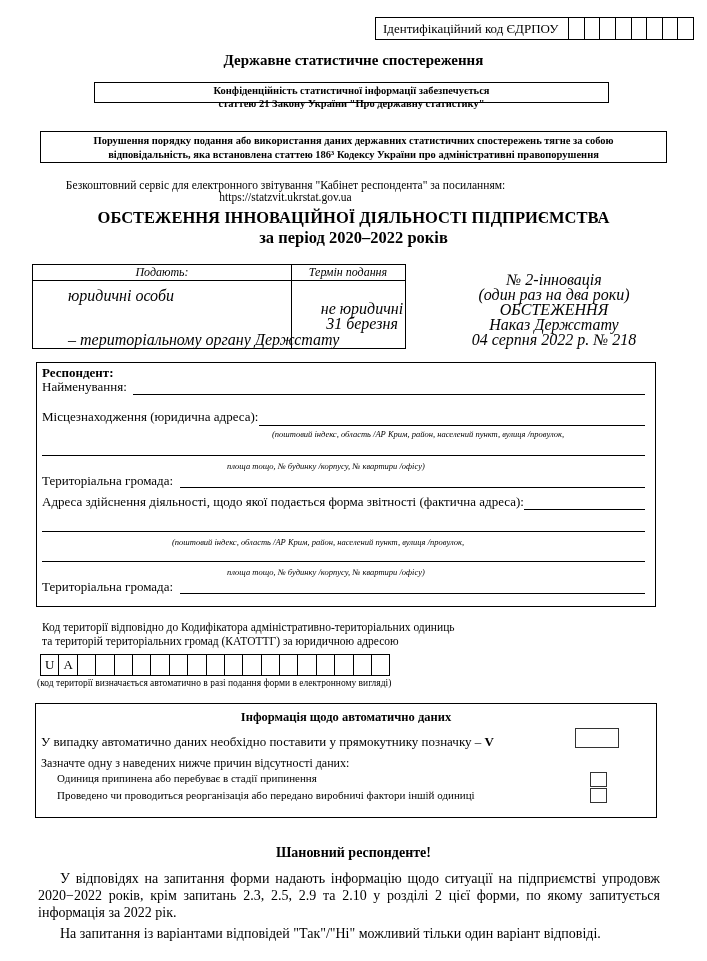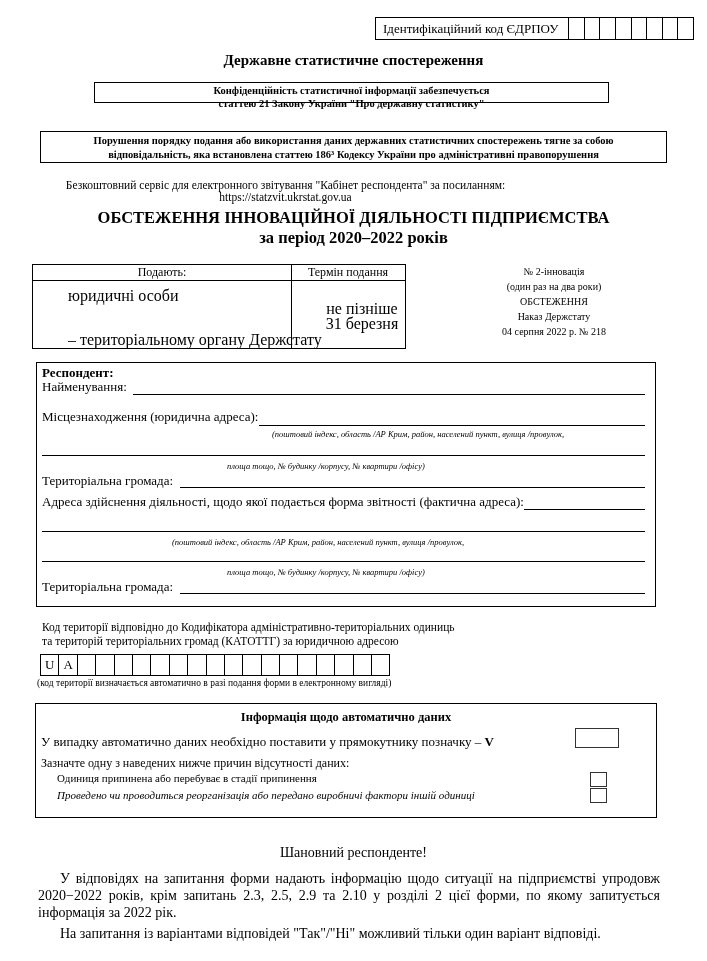--- a/index.html
+++ b/index.html
@@ -15,45 +15,45 @@
     #edrpou .cell { flex: 1; border-right: 1px solid #000; }
     #edrpou .cell:last-child { border-right: none; }
 
     #title-state { left: 0; width: 707px; top: 52px; font-size: 15px; font-weight: bold; }
     #confid { left: 94px; top: 82px; width: 515px; height: 21px; border: 1px solid #000; font-size: 10.5px; font-weight: bold; line-height: 13px; box-sizing: border-box; padding-top: 1px; }
     #violation { left: 40px; top: 131px; width: 627px; height: 32px; border: 1.5px solid #000; font-size: 10.5px; font-weight: bold; line-height: 14px; box-sizing: border-box; padding-top: 2px; }
     #service { left: 0; width: 571px; top: 179px; font-size: 11.5px; }
     #main-title { left: 0; width: 707px; top: 208px; font-size: 16.5px; font-weight: bold; line-height: 20px; }
 
     
-    #submit-table { left: 32px; top: 264px; width: 374px; height: 85px; border: 1px solid #000; box-sizing: border-box; }
+    #submit-table { left: 32px; top: 264px; width: 374px; height: 85px; border: 1px solid #000; box-sizing: border-box; font-style: italic; }
     #submit-table .hdr { position: absolute; top: 0; height: 15px; border-bottom: 1px solid #000; font-size: 12px; line-height: 15px; text-align: center; }
     #submit-table .vline { position: absolute; left: 258px; top: 0; bottom: 0; border-left: 1px solid #000; }
     #submit-table .txt { position: absolute; font-size: 16px; margin-left: 28px; }
 
-    #form-meta { left: 454px; top: 264px; width: 200px; font-size: 10px; line-height: 15px; }
+    #form-meta { left: 454px; top: 272px; width: 200px; font-size: 16px; line-height: 15px; font-style: italic; }
 
     
     #respondent { left: 36px; top: 362px; width: 620px; height: 245px; border: 1.5px solid #000; box-sizing: border-box; }
     #respondent .r { position: absolute; font-size: 13px; white-space: nowrap; }
     #respondent .line { position: absolute; border-bottom: 1px solid #000; height: 0; }
     #respondent .hint { position: absolute; font-size: 8.5px; font-style: italic; white-space: nowrap; }
 
     #katottg-label { left: 42px; top: 620px; font-size: 11.5px; line-height: 14px; }
     #katottg-cells { left: 40px; top: 654px; height: 20px; display: flex; border: 1px solid #000; }
     #katottg-cells .c { width: 17.4px; border-right: 1px solid #000; font-size: 13px; line-height: 20px; text-align: center; }
     #katottg-cells .c:last-child { border-right: none; }
     #katottg-note { left: 37px; top: 678px; font-size: 9.5px; }
 
     
     #absence { left: 35px; top: 703px; width: 622px; height: 115px; border: 1px solid #000; box-sizing: border-box; }
     #absence .t { position: absolute; white-space: nowrap; }
     #absence .box { position: absolute; border: 1px solid #333; box-sizing: border-box; }
 
-    #dear { left: 0; width: 707px; top: 845px; font-size: 14px; font-weight: normal; }
+    #dear { left: 0; width: 707px; top: 845px; font-size: 14px; font-weight: bold; }
     #intro { left: 34px; top: 866px; width: 630px; font-size: 14px; line-height: 17px; text-align: justify; }
     #intro p { margin: 4px; text-indent: 22px; }
   </style>
 </head>
 <body>
 
 <div id="edrpou" class="abs">
   <div class="lbl">Ідентифікаційний код ЄДРПОУ</div>
   <div class="cell"></div>
   <div class="cell"></div>
@@ -84,21 +84,21 @@
   <div>за період 2020–2022 років</div>
 </div>
 
 <div id="submit-table" class="abs">
   <div class="hdr" style="left:0; width:258px;">Подають:</div>
   <div class="hdr" style="left:258px; right:0;">Термін подання</div>
   <div class="vline"></div>
   <div class="txt" style="left:7px; top:22px;">юридичні особи</div>
   <div class="txt" style="left:7px; top:66px;">– територіальному органу Держстату</div>
   <div class="txt center" style="left:258px; right:0; top:36px; line-height:15px;">
-    <div>не пізніше</div>
+    <div>не юридичні</div>
     <div>31 березня</div>
   </div>
 </div>
 
 <div id="form-meta" class="abs center">
   <div>№ 2-інновація</div>
   <div>(один раз на два роки)</div>
   <div>ОБСТЕЖЕННЯ</div>
   <div>Наказ Держстату</div>
   <div>04 серпня 2022 р. № 218</div>
@@ -156,21 +156,21 @@
 </div>
 <div id="katottg-note" class="abs">(код території визначається автоматично в разі подання форми в електронному вигляді)</div>
 
 <div id="absence" class="abs">
   <div class="t bold center" style="left:0; right:0; top:6px; font-size:12.5px;">Інформація щодо автоматично даних</div>
   <div class="t" style="left:5px; top:30px; font-size:13px;"><span>У випадку автоматично даних необхідно поставити у прямокутнику позначку – </span><b>V</b></div>
   <div class="box" style="left:539px; top:24px; width:44px; height:20px;"></div>
   <div class="t" style="left:5px; top:52px; font-size:12px;">Зазначте одну з наведених нижче причин відсутності даних:</div>
   <div class="t" style="left:21px; top:68px; font-size:11px;">Одиниця припинена або перебуває в стадії припинення</div>
   <div class="box" style="left:554px; top:68px; width:17px; height:15px;"></div>
-  <div class="t" style="left:21px; top:85px; font-size:11px;font-style:italic;">Проведено чи проводиться реорганізація або передано виробничі фактори іншій одиниці</div>
+  <div class="t" style="left:21px; top:85px; font-size:11px;">Проведено чи проводиться реорганізація або передано виробничі фактори іншій одиниці</div>
   <div class="box" style="left:554px; top:84px; width:17px; height:15px;"></div>
 </div>
 
 <div id="dear" class="abs center">Шановний респонденте!</div>
 <div id="intro" class="abs">
   <p>У відповідях на запитання форми надають інформацію щодо ситуації на підприємстві упродовж 2020−2022 років, крім запитань 2.3, 2.5, 2.9 та 2.10 у розділі 2 цієї форми, по якому запитується інформація за 2022 рік.</p>
   <p>На запитання із варіантами відповідей "Так"/"Ні" можливий тільки один варіант відповіді.</p>
 </div>
 
 </body></html>

